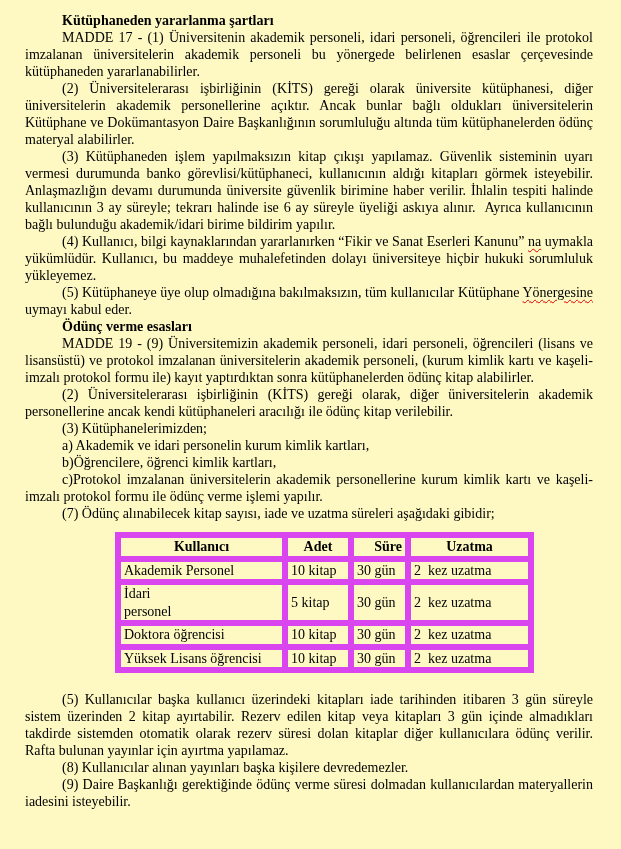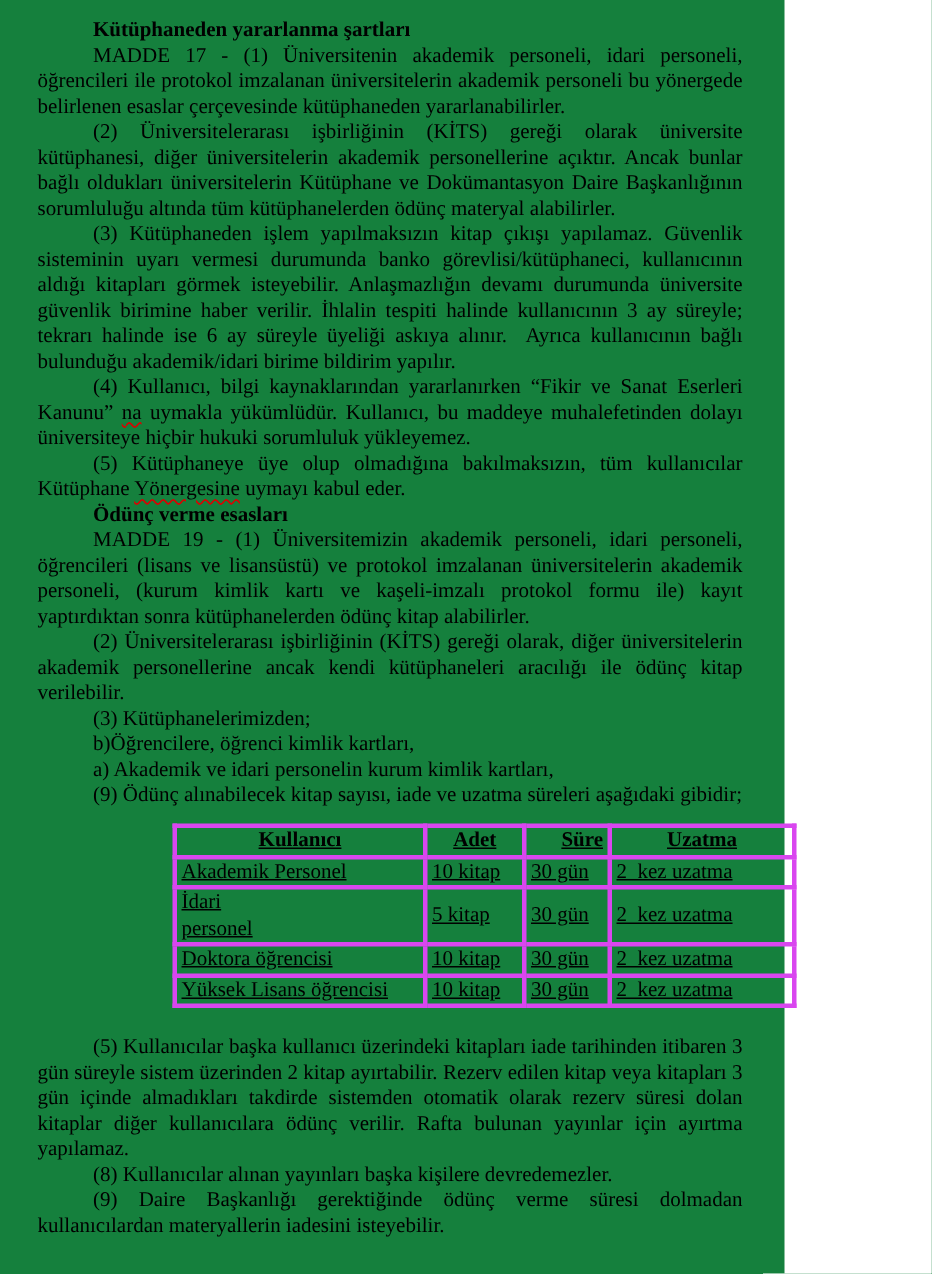--- a/index.html
+++ b/index.html
@@ -11,24 +11,24 @@
     width: 621px;
     height: 849px;
     overflow: hidden;
     font-family: "Liberation Serif", "DejaVu Serif", serif;
     font-size: 14px;
     line-height: 17px;
     color: #000000;
   }
   .page {
     box-sizing: border-box;
-    width: 523px;
+    width: 621px;
     height: 849px;
     padding: 12px 28px 0 25px;
-    background: #15803d;
+    background: #fef9c3;
   }
   p {
     margin: 0;
     text-align: justify;
     text-indent: 37px;
     white-space: pre-wrap;
   }
   p.heading {
     font-weight: bold;
     text-align: left;
@@ -51,28 +51,27 @@
     border-collapse: collapse;
     table-layout: fixed;
     margin: 10px 0 18px 90px;
     width: 413px;
   }
   table.loan col.c1 { width: 167px; }
   table.loan col.c2 { width: 66px; }
   table.loan col.c3 { width: 57px; }
   table.loan col.c4 { width: 123px; }
   table.loan th, table.loan td {
-    border: 3px solid #d946ef;
+    border: 6px solid #d946ef;
     padding: 0 3px;
     font-size: 14px;
     line-height: 17.5px;
     white-space: pre-wrap;
     vertical-align: middle;
     overflow: hidden;
-    text-decoration: underline;
   }
   table.loan th {
     font-weight: bold;
     text-align: center;
   }
   table.loan th.th-left { text-align: right; }
   table.loan td { text-align: left; }
 </style>
 </head>
 <body>
@@ -86,32 +85,33 @@
   <p>(2) Üniversitelerarası işbirliğinin (KİTS) gereği olarak üniversite kütüphanesi, diğer üniversitelerin akademik personellerine açıktır. Ancak bunlar bağlı oldukları üniversitelerin Kütüphane ve Dokümantasyon Daire Başkanlığının sorumluluğu altında tüm kütüphanelerden ödünç materyal alabilirler.</p>
 
   <p>(3) Kütüphaneden işlem yapılmaksızın kitap çıkışı yapılamaz. Güvenlik sisteminin uyarı vermesi durumunda banko görevlisi/kütüphaneci, kullanıcının aldığı kitapları görmek isteyebilir. Anlaşmazlığın devamı durumunda üniversite güvenlik birimine haber verilir. İhlalin tespiti halinde kullanıcının 3 ay süreyle; tekrarı halinde ise 6 ay süreyle üyeliği askıya alınır.  Ayrıca kullanıcının bağlı bulunduğu akademik/idari birime bildirim yapılır.</p>
 
   <p><span>(4) Kullanıcı, bilgi kaynaklarından yararlanırken “Fikir ve Sanat Eserleri Kanunu” </span><span class="sq">na</span><span> uymakla yükümlüdür. Kullanıcı, bu maddeye muhalefetinden dolayı üniversiteye hiçbir hukuki sorumluluk yükleyemez.</span></p>
 
   <p><span>(5) Kütüphaneye üye olup olmadığına bakılmaksızın, tüm kullanıcılar Kütüphane </span><span class="sq">Yönergesine</span><span> uymayı kabul eder.</span></p>
 
   <p class="heading">Ödünç verme esasları</p>
 
-  <p><span class="b">MADDE 19</span><span> - (1) Üniversitemizin akademik personeli, idari personeli, öğrencileri (lisans ve lisansüstü) ve protokol imzalanan üniversitelerin akademik personeli, (kurum kimlik kartı ve kaşeli-imzalı protokol formu ile) kayıt yaptırdıktan sonra kütüphanelerden ödünç kitap alabilirler.</span></p>
+  <p><span class="b">MADDE 19</span><span> - (9) Üniversitemizin akademik personeli, idari personeli, öğrencileri (lisans ve lisansüstü) ve protokol imzalanan üniversitelerin akademik personeli, (kurum kimlik kartı ve kaşeli-imzalı protokol formu ile) kayıt yaptırdıktan sonra kütüphanelerden ödünç kitap alabilirler.</span></p>
 
   <p>(2) Üniversitelerarası işbirliğinin (KİTS) gereği olarak, diğer üniversitelerin akademik personellerine ancak kendi kütüphaneleri aracılığı ile ödünç kitap verilebilir.</p>
 
   <p>(3) Kütüphanelerimizden;</p>
 
+  <p>a) Akademik ve idari personelin kurum kimlik kartları,</p>
+
   <p>b)Öğrencilere, öğrenci kimlik kartları,</p>
 
-  <p>a) Akademik ve idari personelin kurum kimlik kartları,</p>
+  <p>c)Protokol imzalanan üniversitelerin akademik personellerine kurum kimlik kartı ve kaşeli-imzalı protokol formu ile ödünç verme işlemi yapılır.</p>
 
-
-  <p>(9) Ödünç alınabilecek kitap sayısı, iade ve uzatma süreleri aşağıdaki gibidir;</p>
+  <p>(7) Ödünç alınabilecek kitap sayısı, iade ve uzatma süreleri aşağıdaki gibidir;</p>
 
   <table class="loan">
     <colgroup>
         <col class="c1">
         <col class="c2">
         <col class="c3">
         <col class="c4">
       </colgroup>
     <thead>
       <tr>

